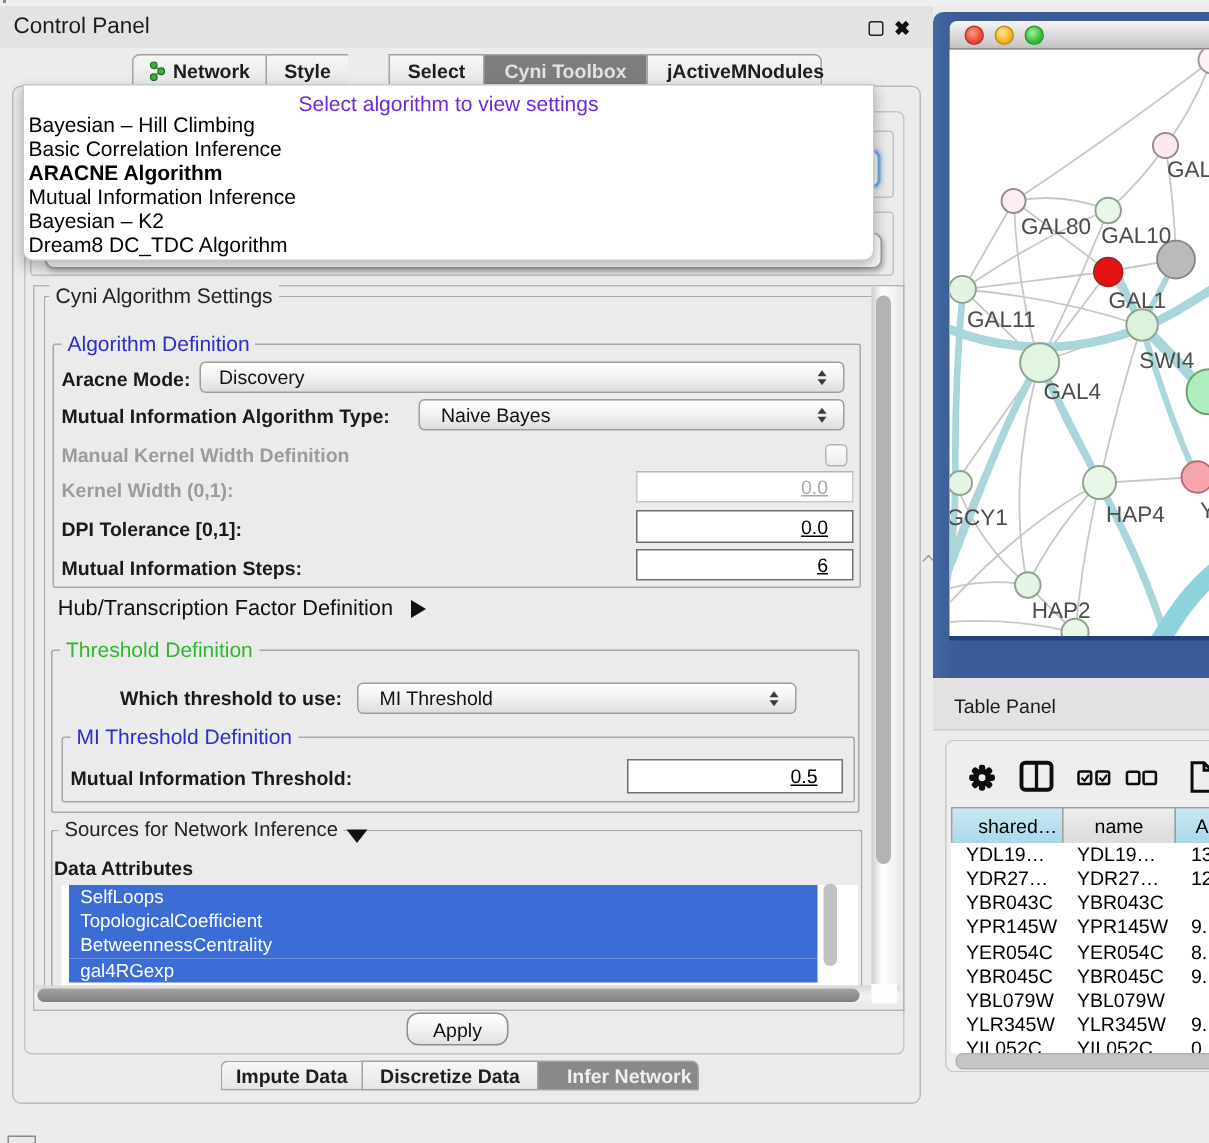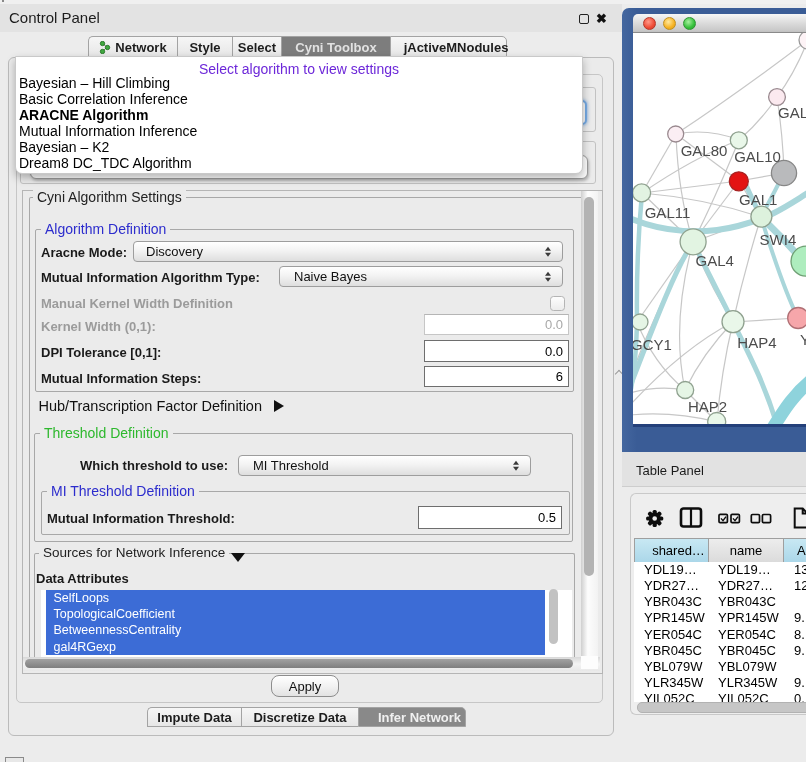--- a/index.html
+++ b/index.html
@@ -38,21 +38,21 @@
   .green{color:#2db82d;}
   .lbl{position:absolute;font-size:13px;font-weight:bold;color:#1a1a1a;white-space:nowrap;}
   .lbl.dis{color:#9b9b9b;}
   .combo{position:absolute;box-sizing:border-box;border:1px solid #9d9d9d;border-radius:4px;
          background:linear-gradient(#ffffff,#f3f3f3 45%,#dedede);
          font-size:13px;color:#111;display:flex;align-items:center;padding-left:14px;}
   .combo .arr{position:absolute;right:10px;top:50%;transform:translateY(-50%);width:7px;display:block;}
   .arr .up{display:block;width:0;height:0;border-left:3.5px solid transparent;border-right:3.5px solid transparent;border-bottom:4.5px solid #3a3a3a;margin-bottom:2.5px;}
   .arr .dn{display:block;width:0;height:0;border-left:3.5px solid transparent;border-right:3.5px solid transparent;border-top:4.5px solid #3a3a3a;}
   .field{position:absolute;box-sizing:border-box;background:#fff;border:1px solid #6e6e6e;
-         font-size:13px;color:#000;text-align:left;padding:0 5px 0 0;display:flex;align-items:center;justify-content:flex-end;}
+         font-size:13px;color:#000;text-align:left;padding:0 16px 0 0;display:flex;align-items:center;justify-content:flex-end;text-decoration:underline;}
   .field.dis{border:1px solid #c6c6c6;color:#a8a8a8;border-top-color:#b5b5b5;}
   
   .vthumb{position:absolute;border-radius:5px;background:#b3b3b3;}
   
   #datalist{left:41px;top:589.5px;width:531px;height:68px;background:#fff;overflow:hidden;}
   #datalist .it{height:16.4px;background:#3c6cd6;color:#fff;font-size:12.5px;line-height:16.4px;padding-left:8px;margin-left:4.5px;width:491px;}
   
   #popup{left:15px;top:56px;width:566px;height:116px;background:#fff;
          border:1px solid #c9c9c9;border-radius:0 0 7px 7px;
          box-shadow:0 4px 9px rgba(0,0,0,0.28);}
@@ -94,21 +94,21 @@
   <div class="abs tabrow" id="toptabs">
     <div class="tab first" style="width:89px;">
       <svg width="12" height="13" viewBox="0 0 12 13" style="margin-right:4px;">
         <line x1="4" y1="3" x2="8" y2="6" stroke="#777" stroke-width="1"></line>
         <line x1="4" y1="10" x2="8" y2="6" stroke="#777" stroke-width="1"></line>
         <circle cx="3.5" cy="2.5" r="2.2" fill="#41a941" stroke="#1c6b1c" stroke-width="0.8"></circle>
         <circle cx="3.5" cy="10.5" r="2.2" fill="#41a941" stroke="#1c6b1c" stroke-width="0.8"></circle>
         <circle cx="8.5" cy="6.5" r="2.2" fill="#41a941" stroke="#1c6b1c" stroke-width="0.8"></circle>
       </svg>Network</div>
     <div class="tab" style="width:55px;">Style</div>
-    <div class="tab" style="width:49px;">Select</div>
+    <div class="tab" style="width:63px;margin-left:27px;">Select</div>
     <div class="tab sel" style="width:109px;">Cyni Toolbox</div>
     <div class="tab last" style="width:117px;">jActiveMNodules</div>
   </div>
 
   <div class="abs" id="cyni"></div>
 
   <div class="abs" style="left:20px;top:87px;width:574px;height:43px;border:1px solid #c2c2c2;border-radius:3px;"></div>
   <div class="abs" style="left:30px;top:100px;width:553px;height:21px;border-radius:5px;background:#f5f5f5;border:2px solid #74a9e2;box-shadow:0 0 3px 1px rgba(90,150,220,0.5);"></div>
   <div class="abs" style="left:20px;top:141px;width:574px;height:41px;border:1px solid #c2c2c2;border-radius:3px;"></div>
   <div class="abs" style="left:30px;top:155px;width:556px;height:22px;border-radius:6px;background:#fdfdfd;border:1px solid #9b9b9b;box-shadow:1px 2px 3px rgba(0,0,0,0.25);"></div>

